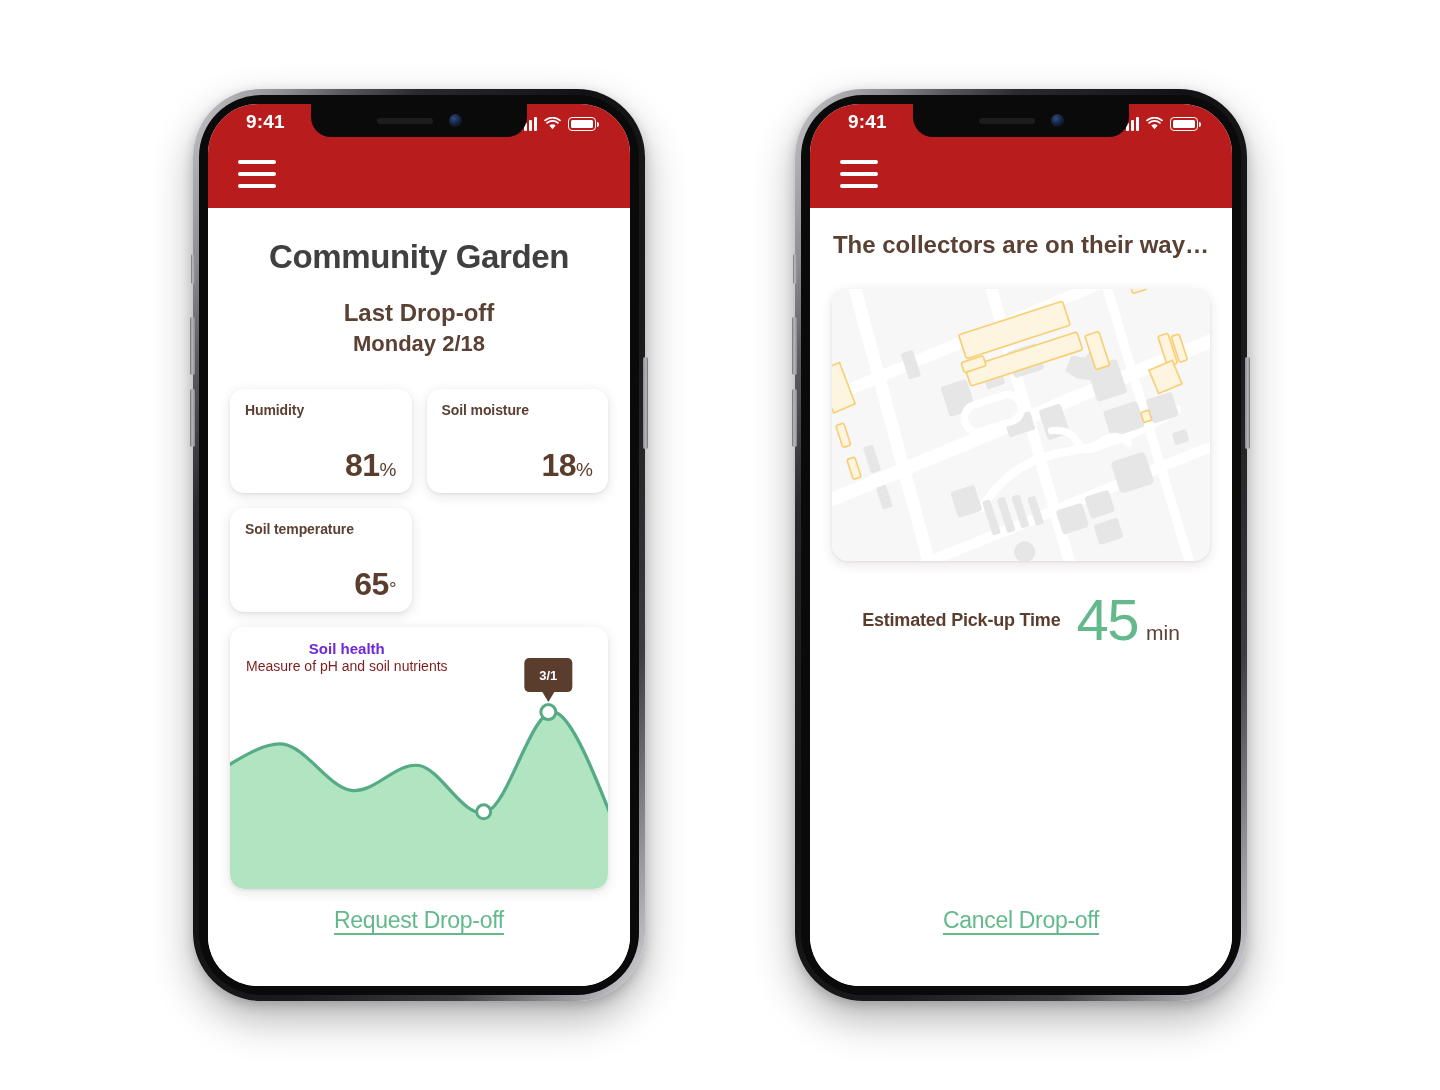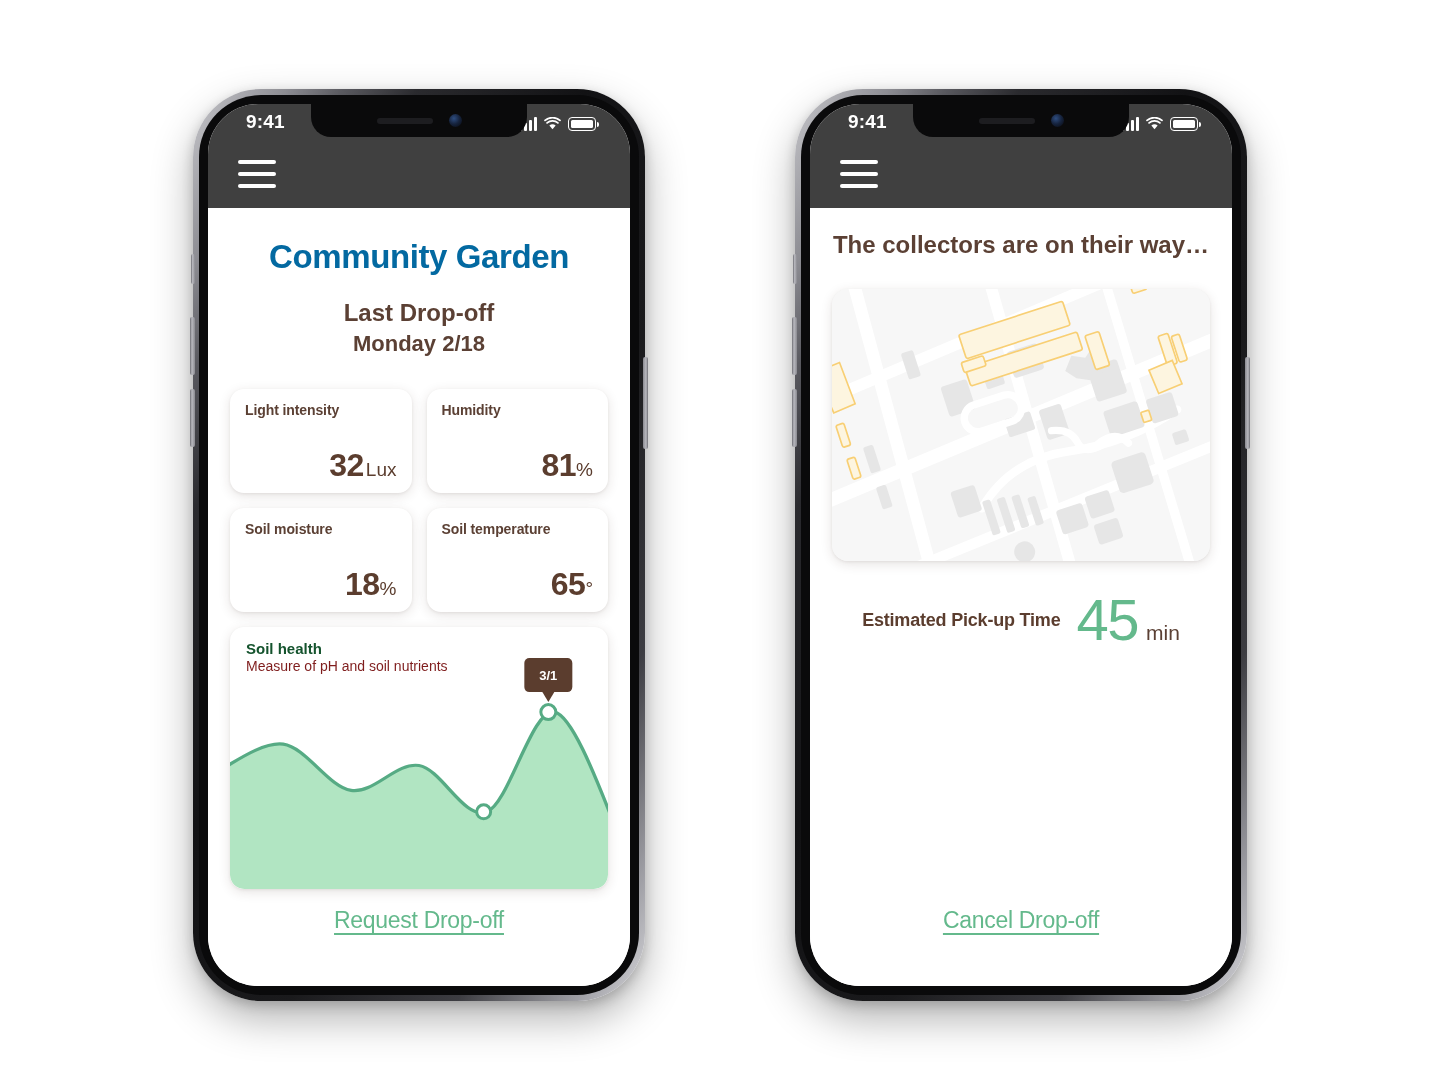--- a/index.html
+++ b/index.html
@@ -65,21 +65,21 @@
   .btn-volup { left: -3px; top: 228px;  width: 5px; height: 58px; }
   .btn-voldn { left: -3px; top: 300px;  width: 5px; height: 58px; }
   .btn-power { right: -3px; top: 268px; width: 5px; height: 92px;
                background: linear-gradient(270deg, #6e6e74, #b9b9bf 40%, #8a8a90 100%); }
 
   
   .topbar {
     position: relative;
     height: 104px;
     flex: 0 0 auto;
-    background: #404040;
+    background: #b91c1c;
   }
 
   .notch {
     position: absolute;
     top: 0;
     left: 50%;
     transform: translateX(-50%);
     width: 216px;
     height: 33px;
     background: #0a0a0b;
@@ -171,21 +171,21 @@
     flex-direction: column;
     padding: 0 22px;
     background: #ffffff;
     min-height: 0;
   }
 
   .page-title {
     text-align: center;
     font-size: 33px;
     font-weight: bold;
-    color: #0369a1;
+    color: #404040;
     letter-spacing: -0.4px;
     margin-top: 30px;
   }
   .page-title.wide { font-size: 31px; }
 
   .subtitle {
     text-align: center;
     font-size: 24px;
     color: #5b4034;
     margin-top: 23px;
@@ -251,21 +251,22 @@
     border-radius: 14px;
   }
   .chart-head {
     position: absolute;
     top: 13px; left: 16px;
     z-index: 3;
   }
   .chart-title {
     font-size: 15px;
     font-weight: bold;
-    color: #14532d;
+    color: #6d28d9;
+    text-align: center;
   }
   .chart-sub {
     font-size: 14px;
     color: #7f1d1d;
     margin-top: 1px;
   }
   .chart-svg {
     position: absolute;
     inset: 0;
     width: 100%;
@@ -381,26 +382,20 @@
         </div>
       </div>
 
       <div class="screen-body">
         <div class="page-title">Community Garden</div>
         <div class="subtitle">Last Drop-off</div>
         <div class="subtitle bold">Monday 2/18</div>
 
         <div class="stat-grid">
 
-          <div class="card stat-card">
-            <div class="stat-label">Light intensity</div>
-            <div class="stat-value">
-              <span class="stat-num">32</span><span class="stat-unit">Lux</span>
-            </div>
-          </div>
 
           <div class="card stat-card">
             <div class="stat-label">Humidity</div>
             <div class="stat-value">
               <span class="stat-num">81</span><span class="stat-unit tight">%</span>
             </div>
           </div>
 
           <div class="card stat-card">
             <div class="stat-label">Soil moisture</div>

